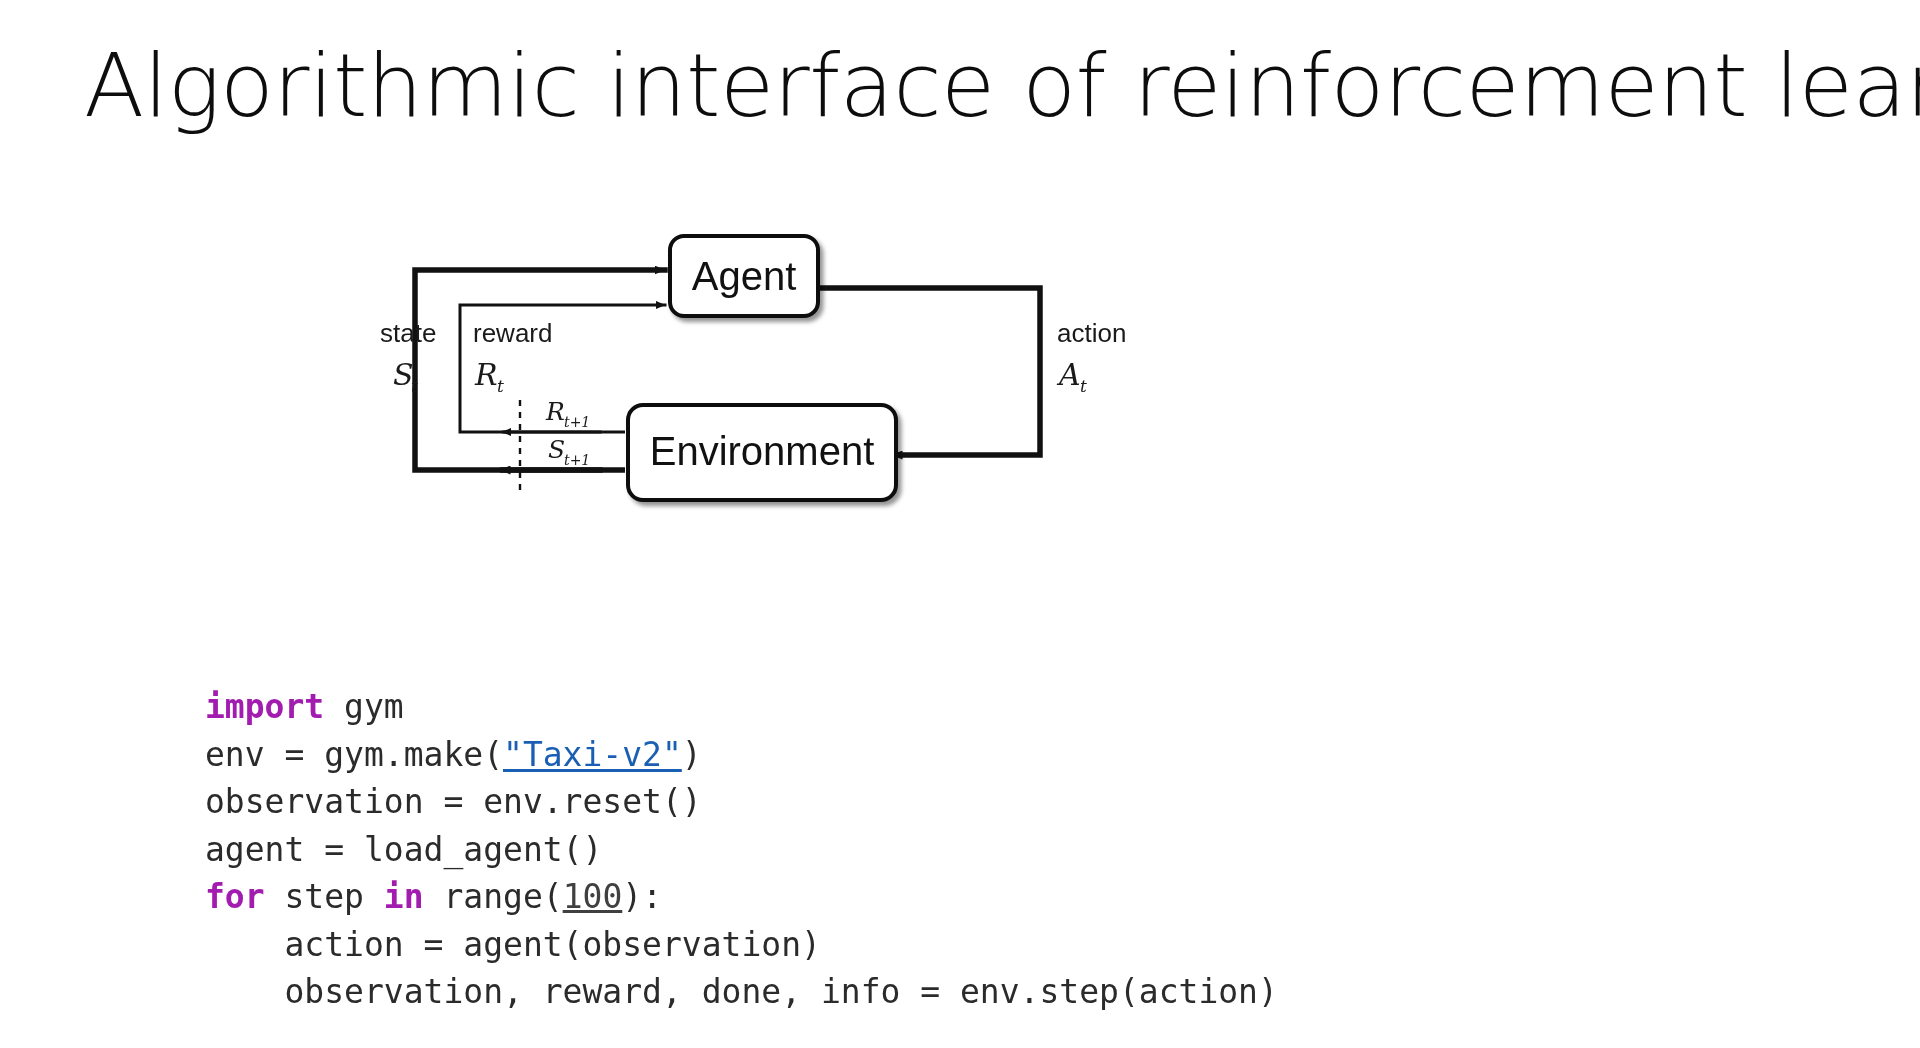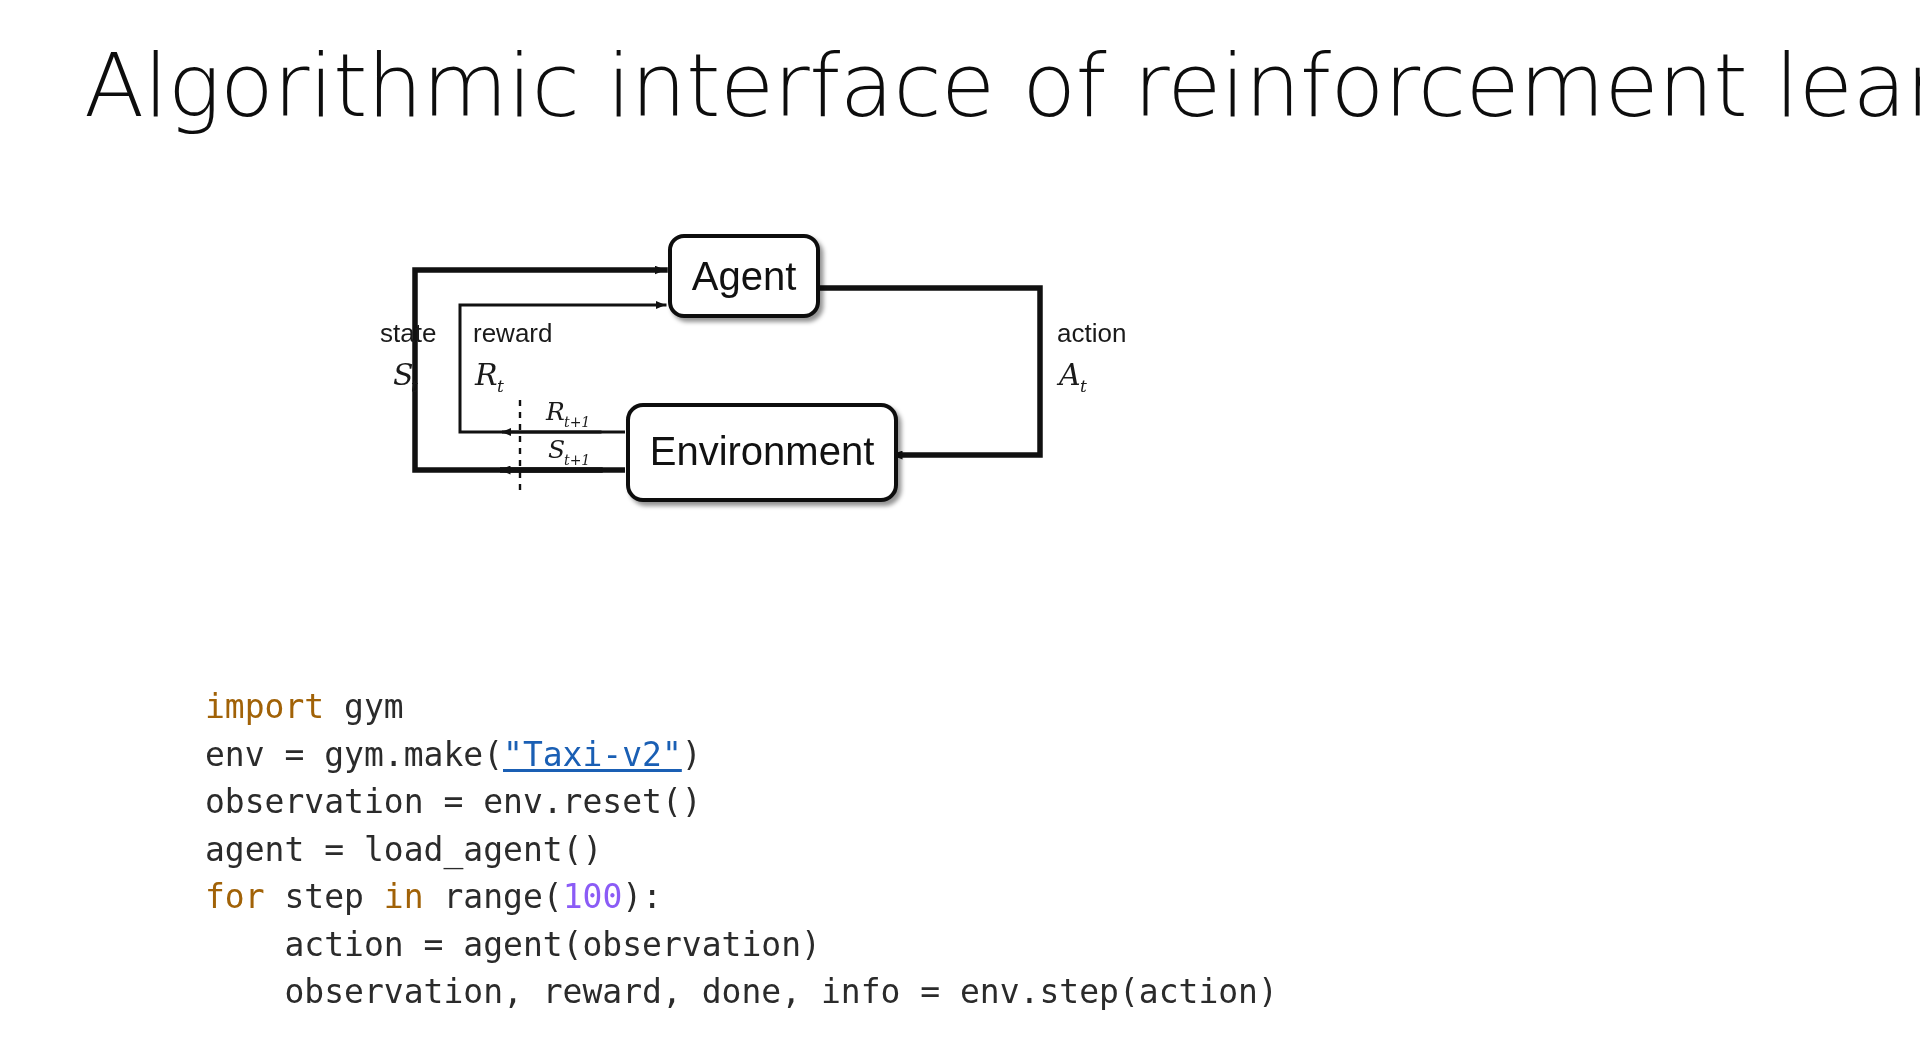--- a/index.html
+++ b/index.html
@@ -90,22 +90,22 @@
     left: 205px;
     top: 683px;
     font-family: "DejaVu Sans Mono", monospace;
     font-size: 33px;
     line-height: 47.5px;
     color: #2b2b2b;
     white-space: pre;
     letter-spacing: 0px;
   }
   .code-line { display: block; height: 47.5px; }
-  .kw  { font-weight: normal; color: #a16207; }
-  .num { color: #8b5cf6; }
+  .kw  { font-weight: bold; color: #a21caf; }
+  .num { color: #404040; text-decoration: underline; }
   .lnk {
     color: #1a5fb4;
     text-decoration: underline;
     text-underline-offset: 3px;
   }
 </style>
 </head>
 <body>
 
 <div class="slide">

